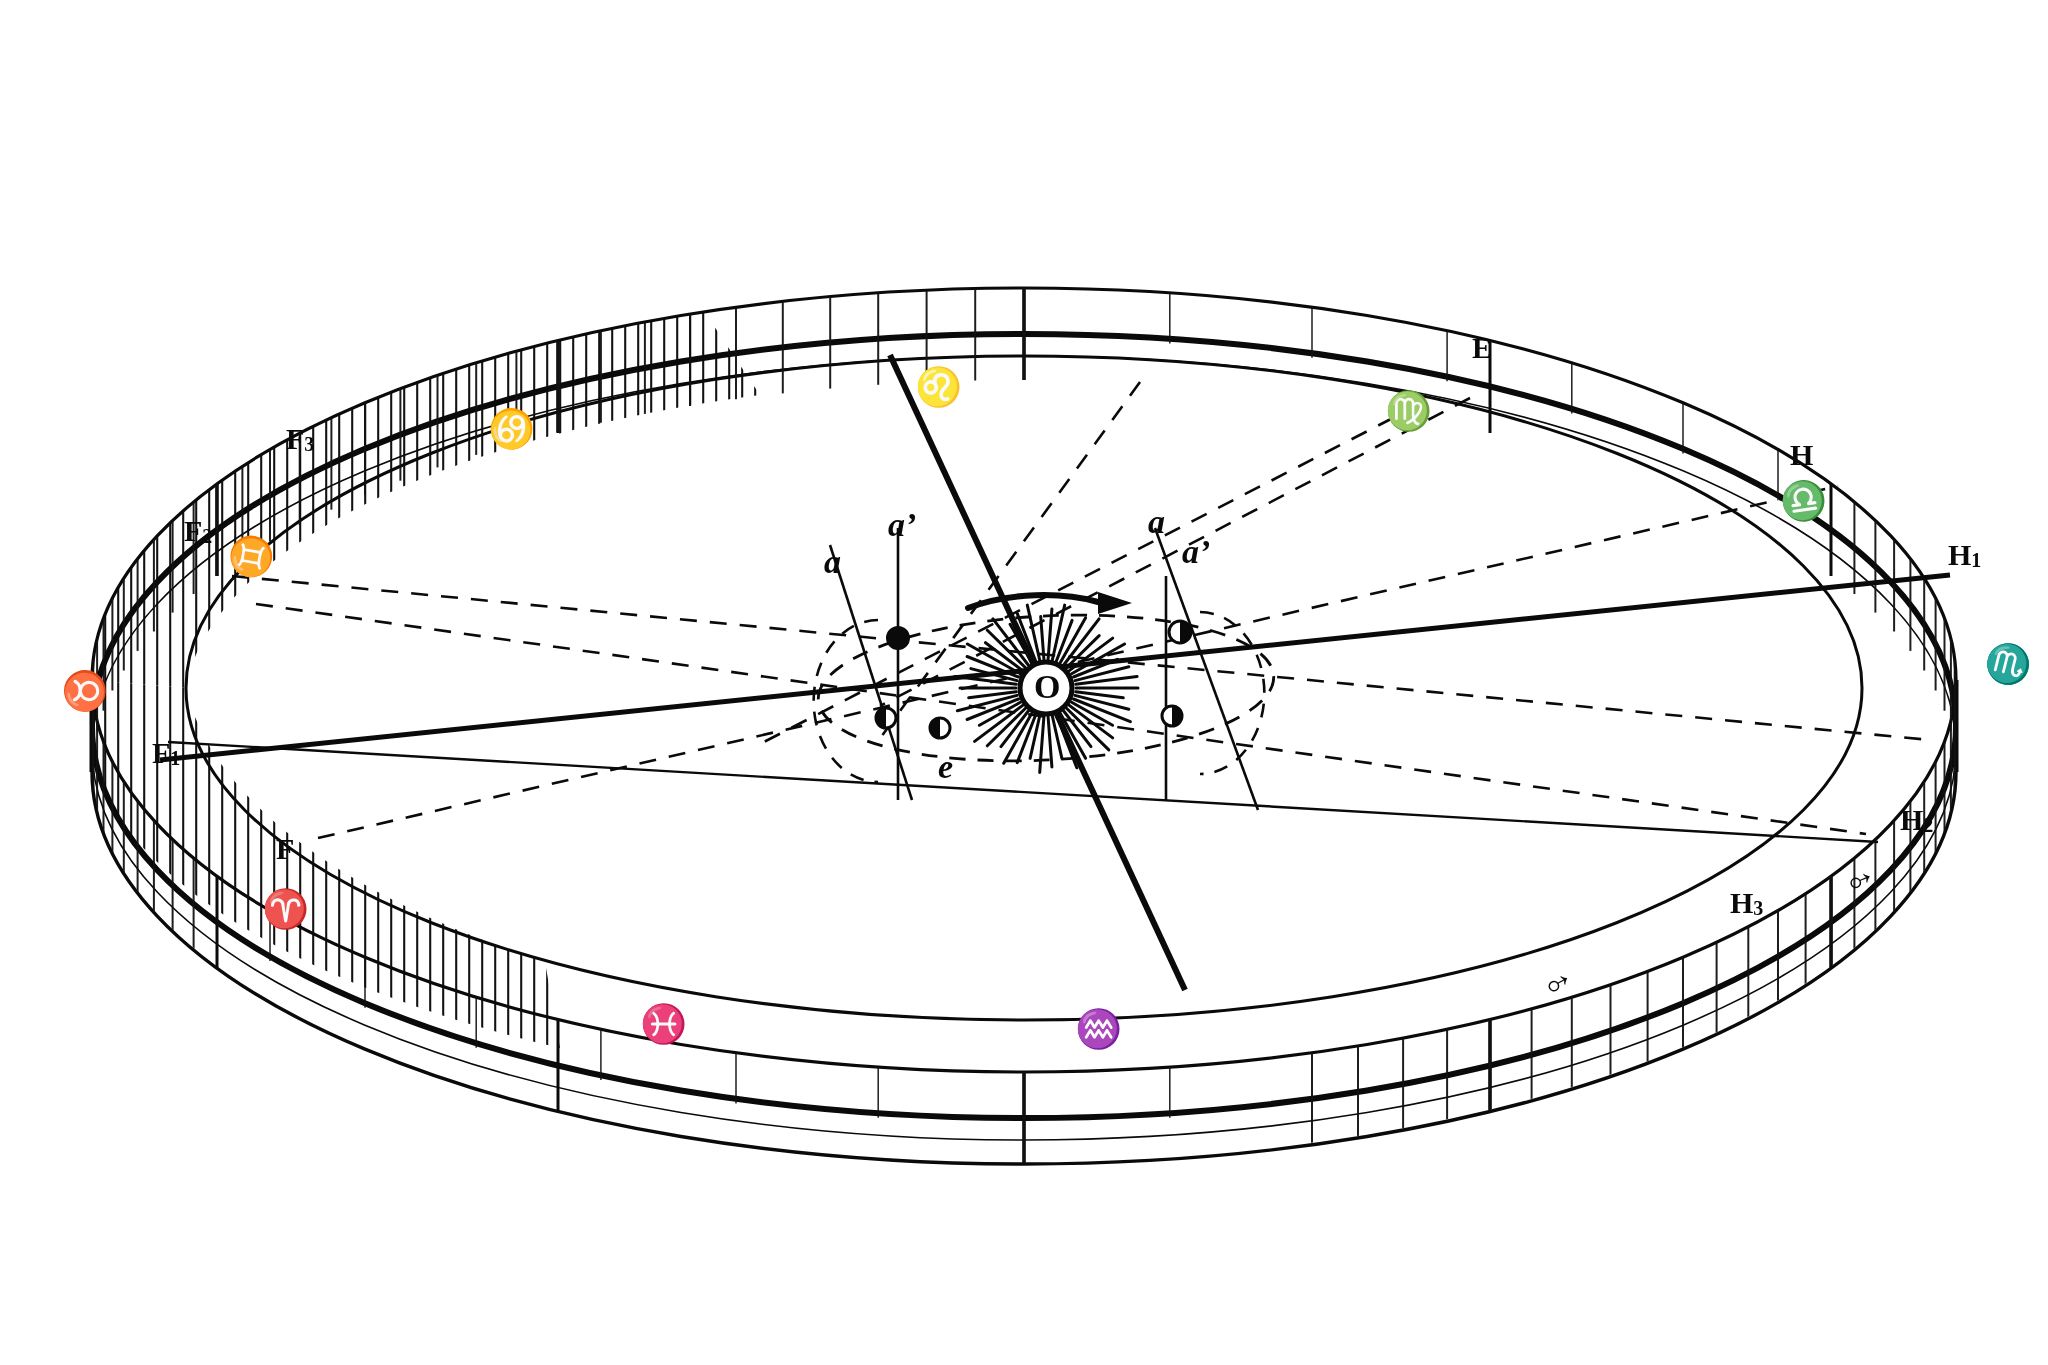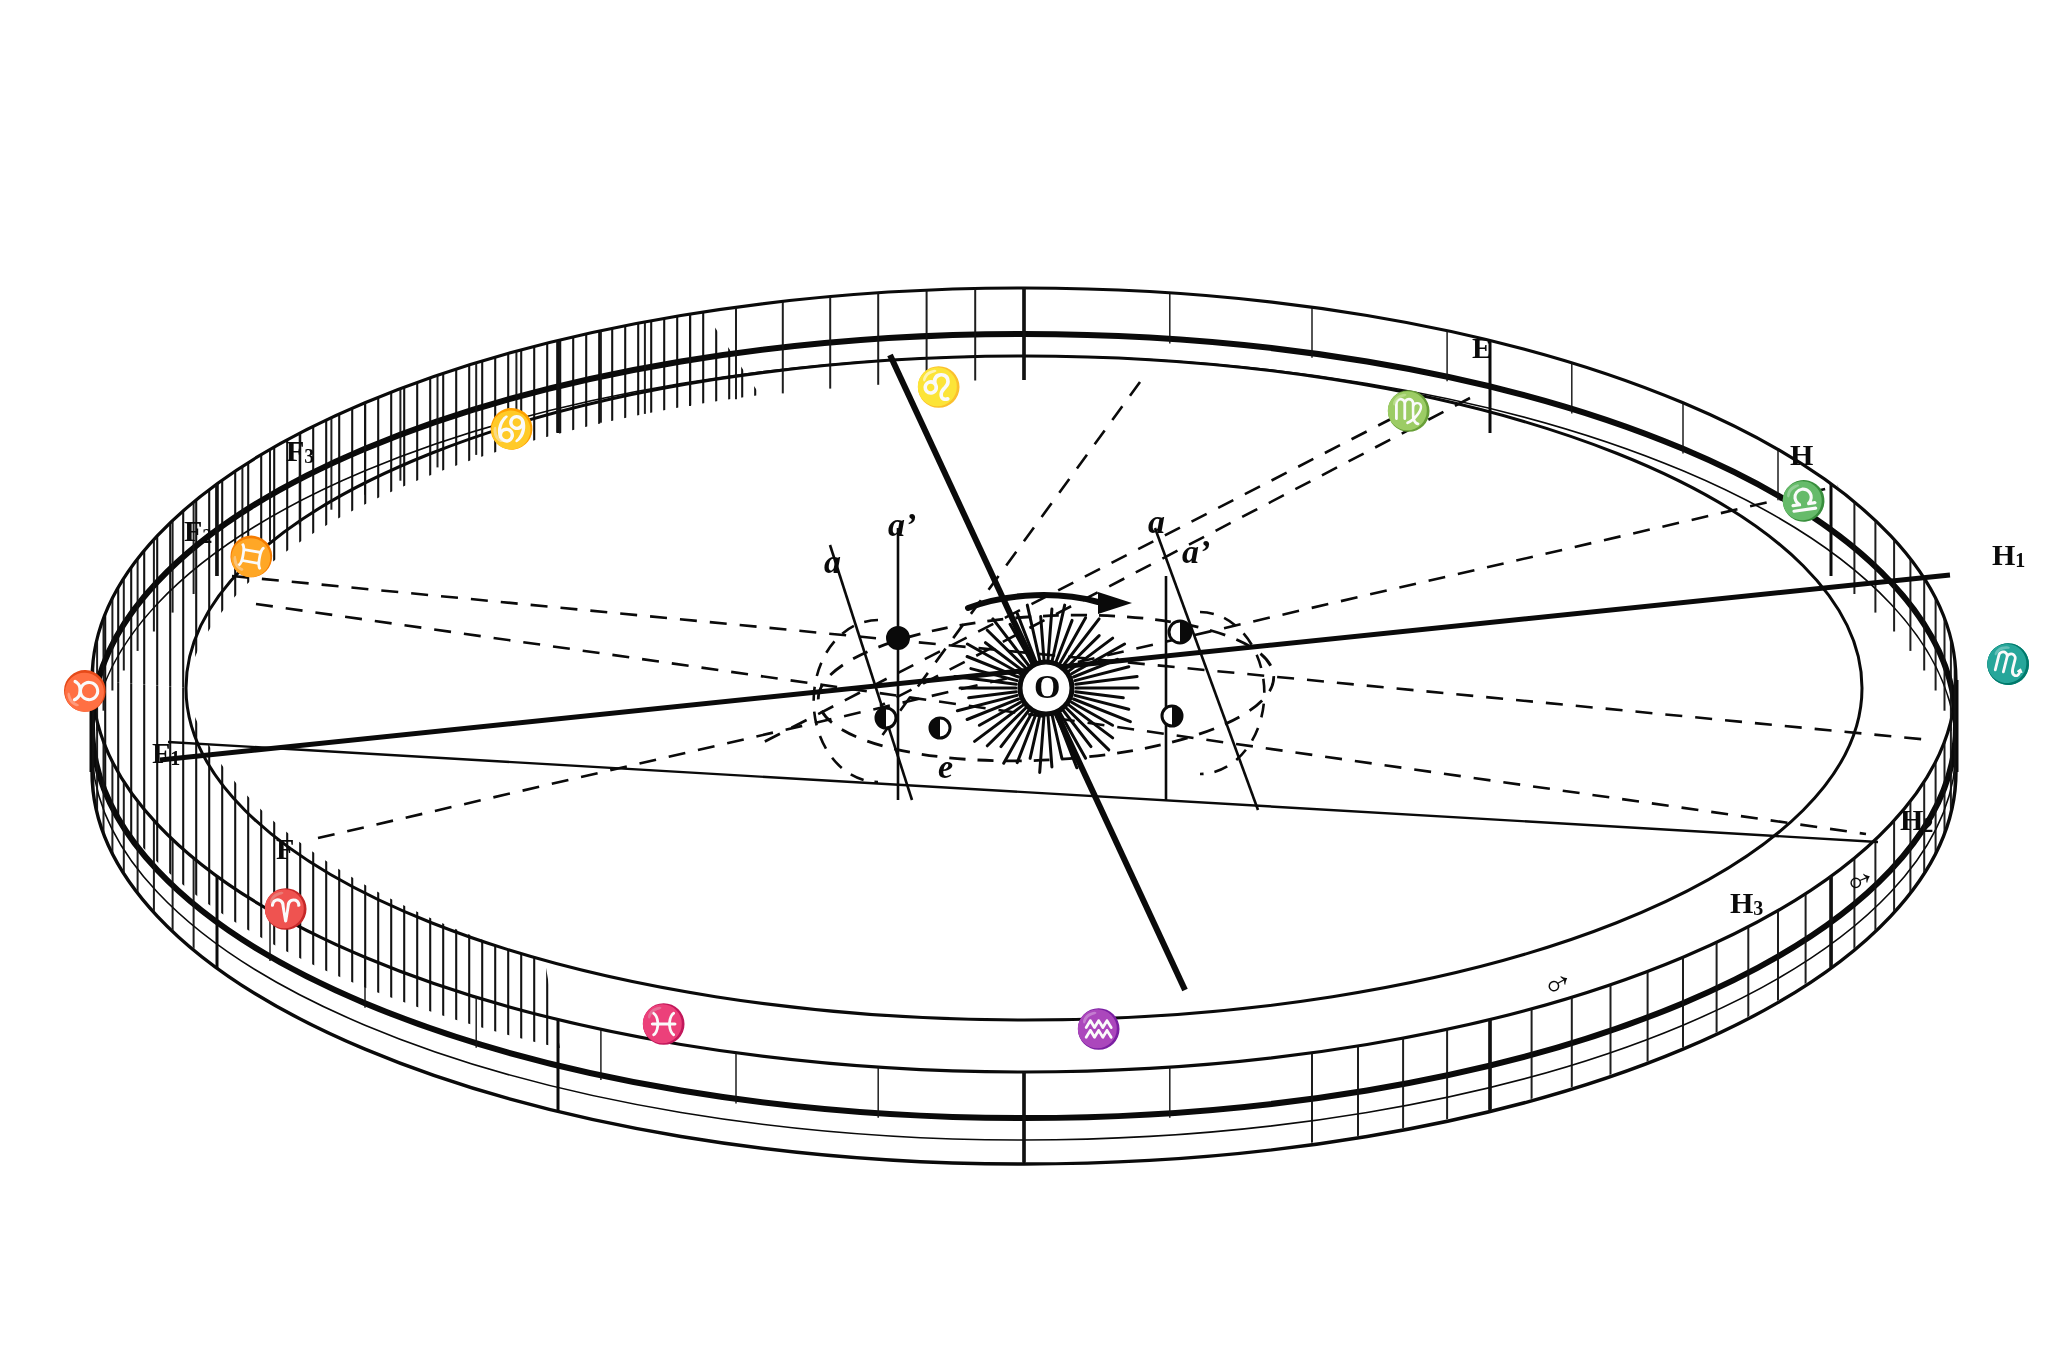--- a/index.html
+++ b/index.html
@@ -293,33 +293,33 @@
   <div class="lbl cap-bold" style="left:1472px;top:333px;">E</div>
 
   <div class="lbl ital" style="left:938px;top:750px;">e</div>
 
   <div class="lbl ital" style="left:824px;top:545px;">a</div>
   <div class="lbl ital" style="left:888px;top:508px;">a’</div>
 
   <div class="lbl ital" style="left:1148px;top:505px;">a</div>
   <div class="lbl ital" style="left:1182px;top:535px;">a’</div>
 
-  <div class="lbl cap-bold" style="left:286px;top:436px;">
+  <div class="lbl cap-bold" style="left:286px;top:424px;">
     <span>F</span><span class="sub">3</span>
   </div>
   <div class="lbl cap-bold" style="left:184px;top:516px;">
     <span>F</span><span class="sub">2</span>
   </div>
   <div class="lbl cap-bold" style="left:152px;top:738px;font-family:Liberation Serif, serif;">
     <span>F</span><span class="sub">1</span>
   </div>
   <div class="lbl cap-bold" style="left:276px;top:834px;">F</div>
 
   <div class="lbl cap-bold" style="left:1790px;top:440px;">H</div>
-  <div class="lbl cap-bold" style="left:1992px;top:540px;">
+  <div class="lbl cap-bold" style="left:1948px;top:540px;">
     <span>H</span><span class="sub">1</span>
   </div>
   <div class="lbl cap-bold" style="left:1900px;top:805px;font-family:Liberation Serif, serif;">
     <span>H</span><span class="sub">2</span>
   </div>
   <div class="lbl cap-bold" style="left:1730px;top:888px;">
     <span>H</span><span class="sub">3</span>
   </div>
 
   <div id="zodiacHost">

